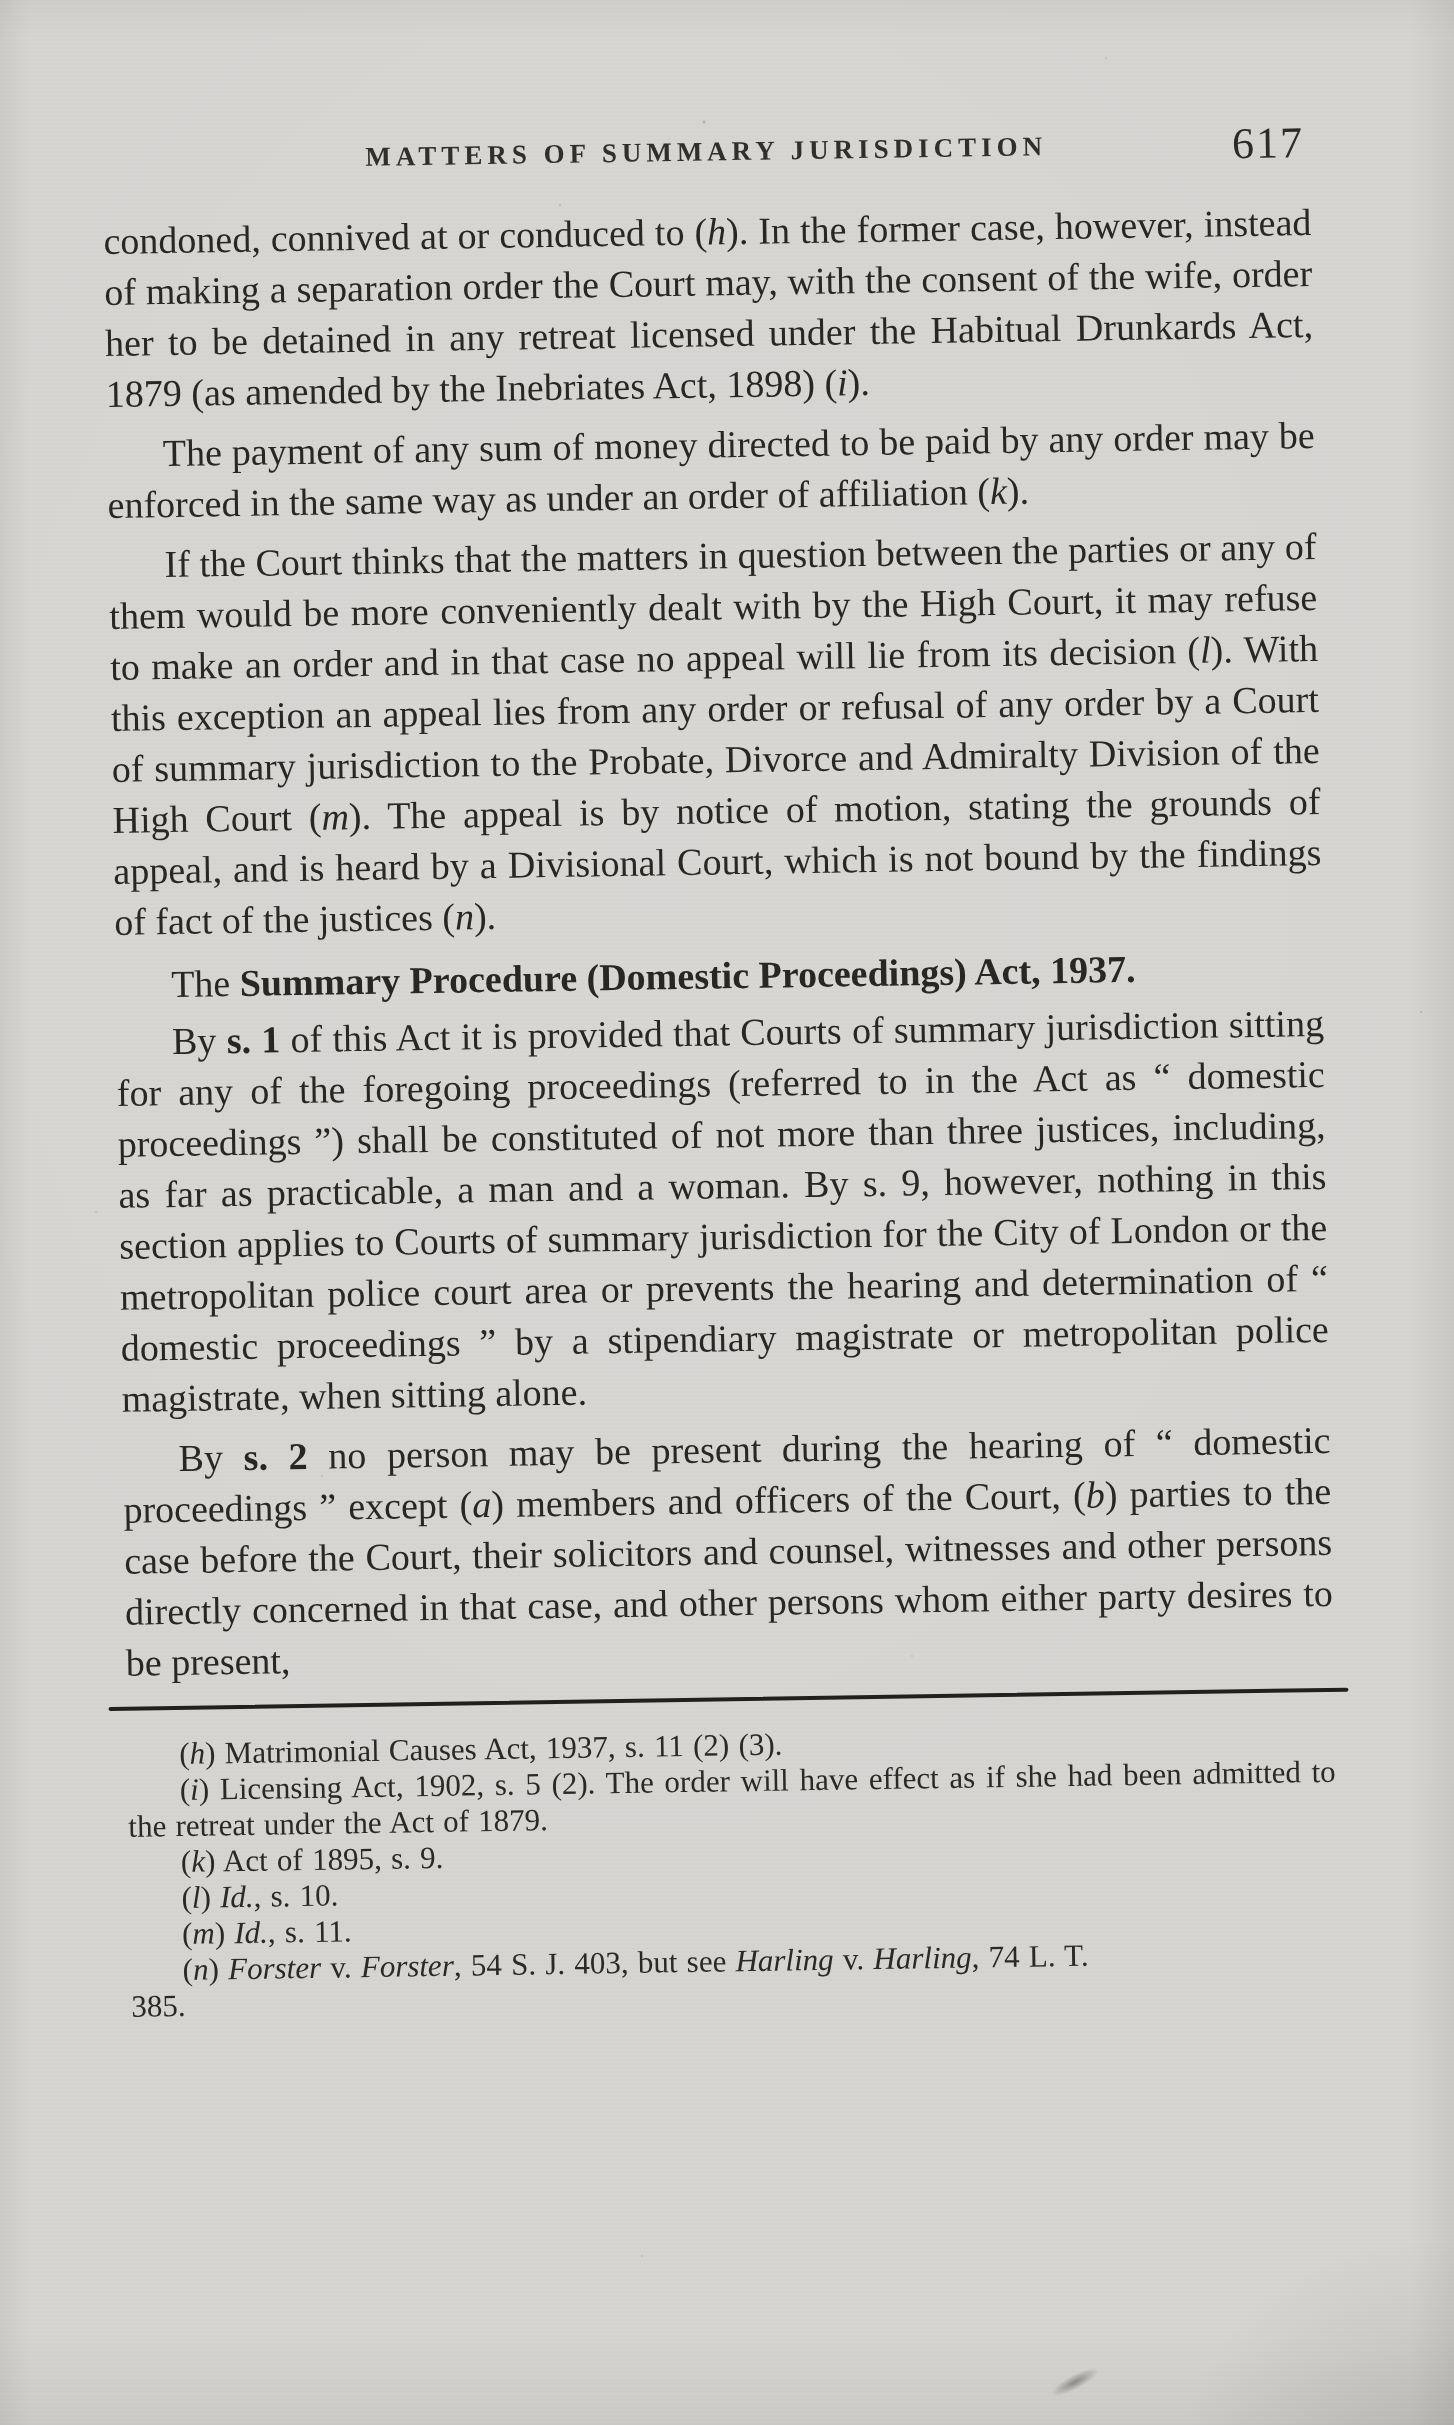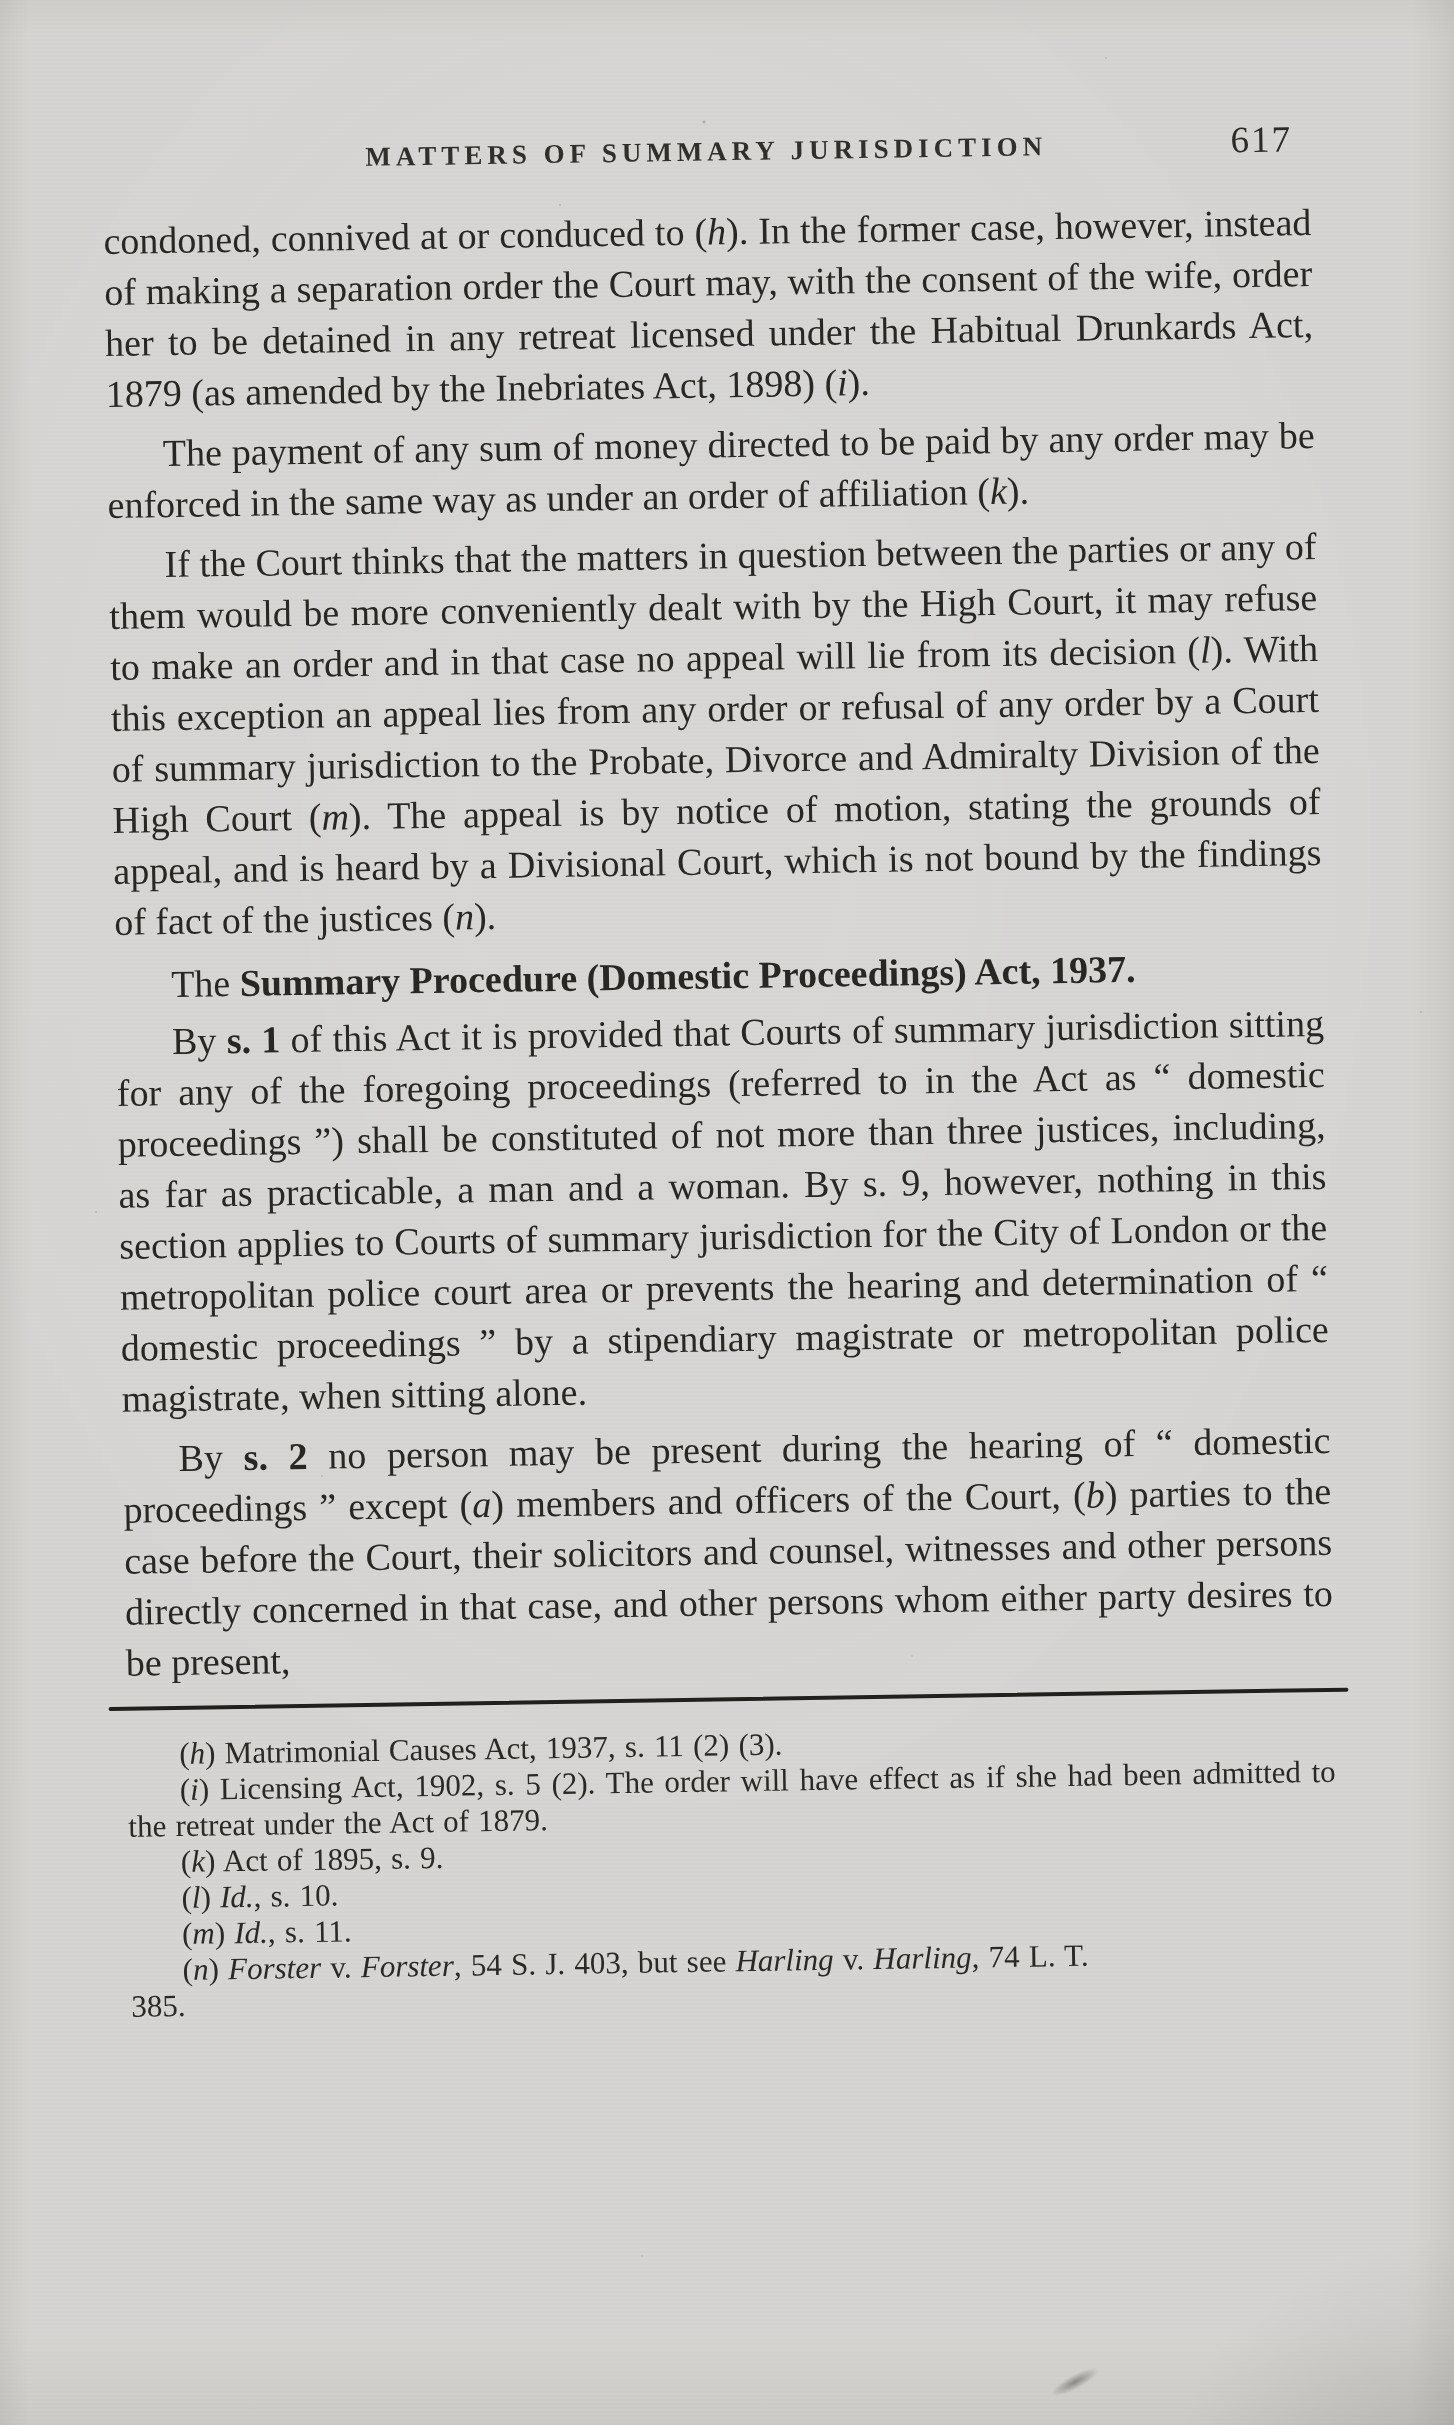--- a/index.html
+++ b/index.html
@@ -34,22 +34,22 @@
     transform: rotate(-0.9deg);
     transform-origin: 0 0;
   }
   .running-header { position: relative; height: 46px; }
   .header-title {
     display: block; text-align: center;
     font-size: 27px; font-weight: bold; letter-spacing: 5px;
     color: #312f2b; white-space: nowrap;
   }
   .page-number {
-    position: absolute; right: 18px; top: -10px;
-    font-size: 37px; letter-spacing: 2px; color: #2c2b27;
+    position: absolute; right: 6px; top: -10px;
+    font-size: 44px; letter-spacing: 2px; color: #2c2b27;
   }
   .body-text {
     margin-top: 24px;
     font-size: 38px; line-height: 51px;
     text-align: justify;
     color: #282723;
   }
   .para { margin: 0 0 9px 0; text-indent: 56px; }
   .para.no-indent { text-indent: 0; }
   .section-heading { margin: 12px 0 6px 0; }

